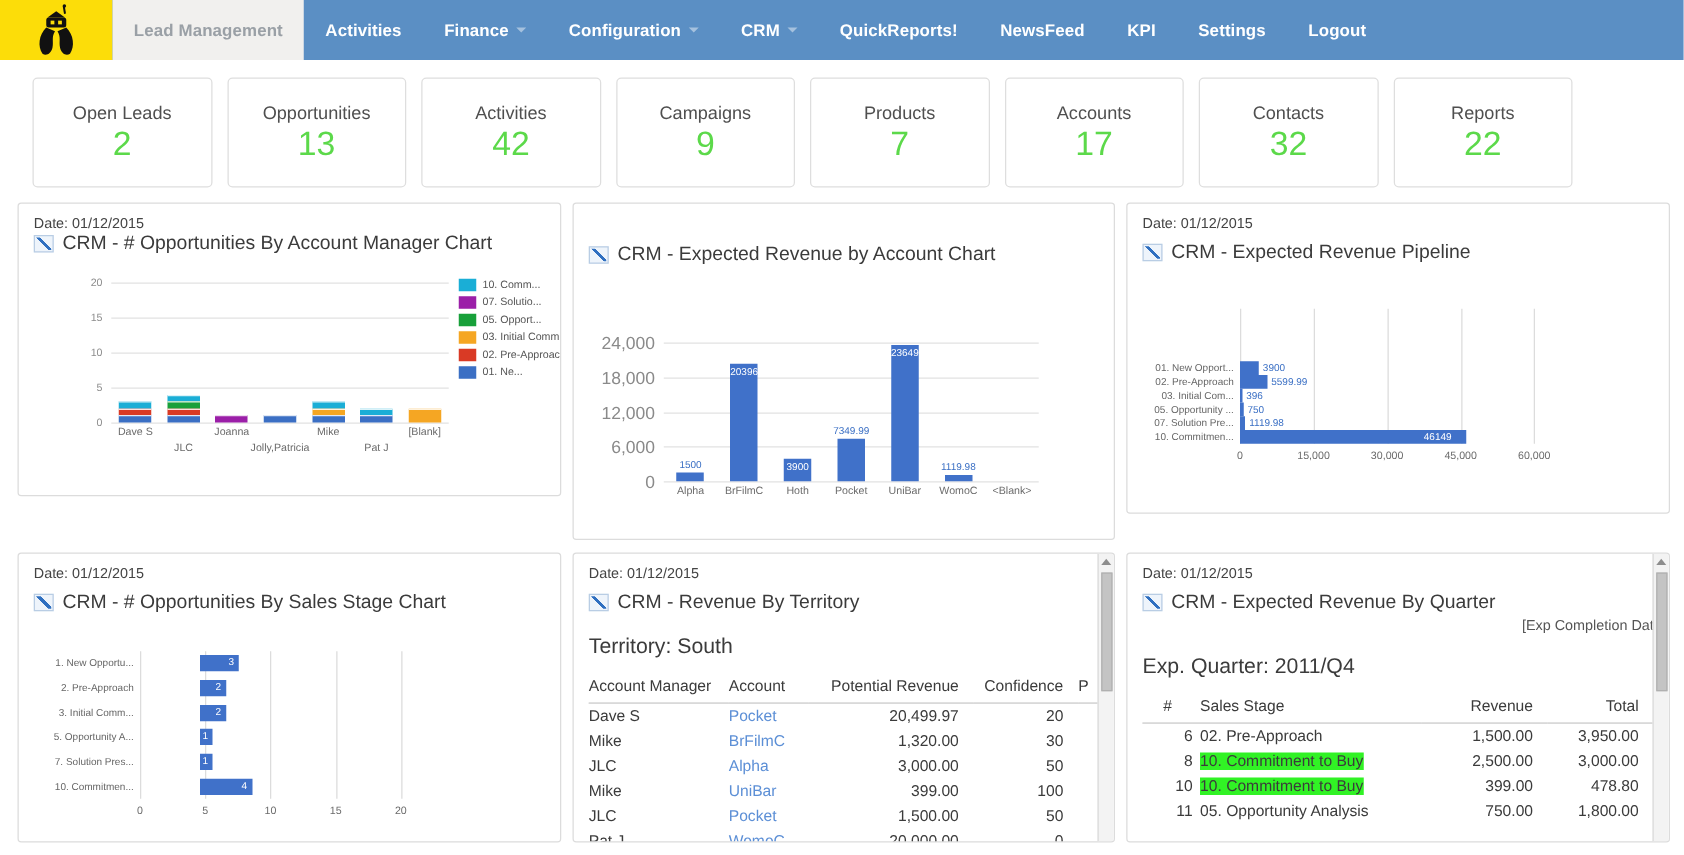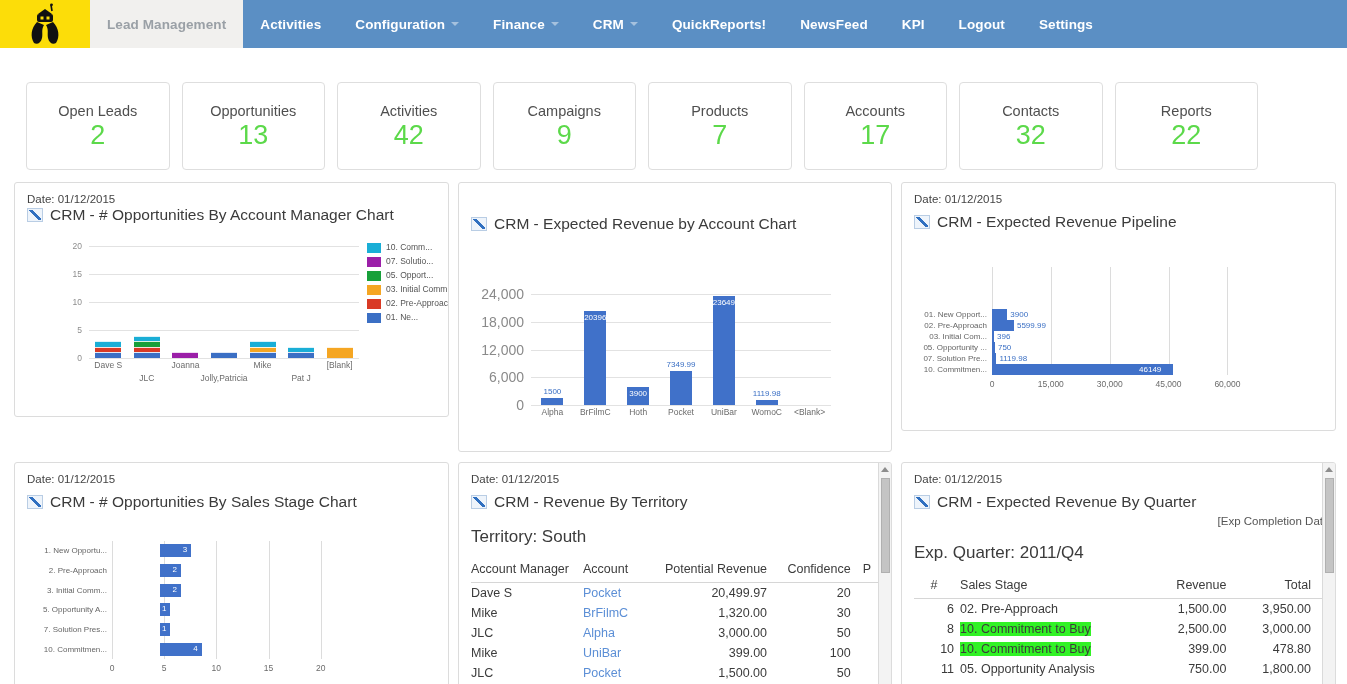--- a/index.html
+++ b/index.html
@@ -47,21 +47,20 @@
     border-right: 4px solid transparent;
     border-top: 4px solid rgba(255,255,255,.45);
   }
 
   
   #tiles {
     display: flex;
     gap: 12px;
     padding: 14px 22px 0 26px;
     width: 1280px;
-    margin-top: 20px;
   }
   .tile {
     flex: 1 1 0;
     height: 88px;
     border: 1px solid #dedede;
     border-radius: 4px;
     background: #fff;
     display: flex; flex-direction: column;
     align-items: center; justify-content: center;
     gap: 2px;
@@ -217,45 +216,45 @@
     </svg>
   </div>
 
   <div class="navtab active">
     <span>Lead Management</span>
   </div>
   <div class="navtab">
     <span>Activities</span>
   </div>
   <div class="navtab">
+    <span>Finance</span>
+    <span class="caret"></span>
+  </div>
+  <div class="navtab">
     <span>Configuration</span>
     <span class="caret"></span>
   </div>
   <div class="navtab">
-    <span>Finance</span>
-    <span class="caret"></span>
-  </div>
-  <div class="navtab">
     <span>CRM</span>
     <span class="caret"></span>
   </div>
   <div class="navtab">
     <span>QuickReports!</span>
   </div>
   <div class="navtab">
     <span>NewsFeed</span>
   </div>
   <div class="navtab">
     <span>KPI</span>
   </div>
   <div class="navtab">
+    <span>Settings</span>
+  </div>
+  <div class="navtab">
     <span>Logout</span>
-  </div>
-  <div class="navtab">
-    <span>Settings</span>
   </div>
 </div>
 
 <div id="tiles">
   <div class="tile">
     <div class="tile-label">Open Leads</div>
     <div class="tile-value">2</div>
   </div>
   <div class="tile">
     <div class="tile-label">Opportunities</div>

